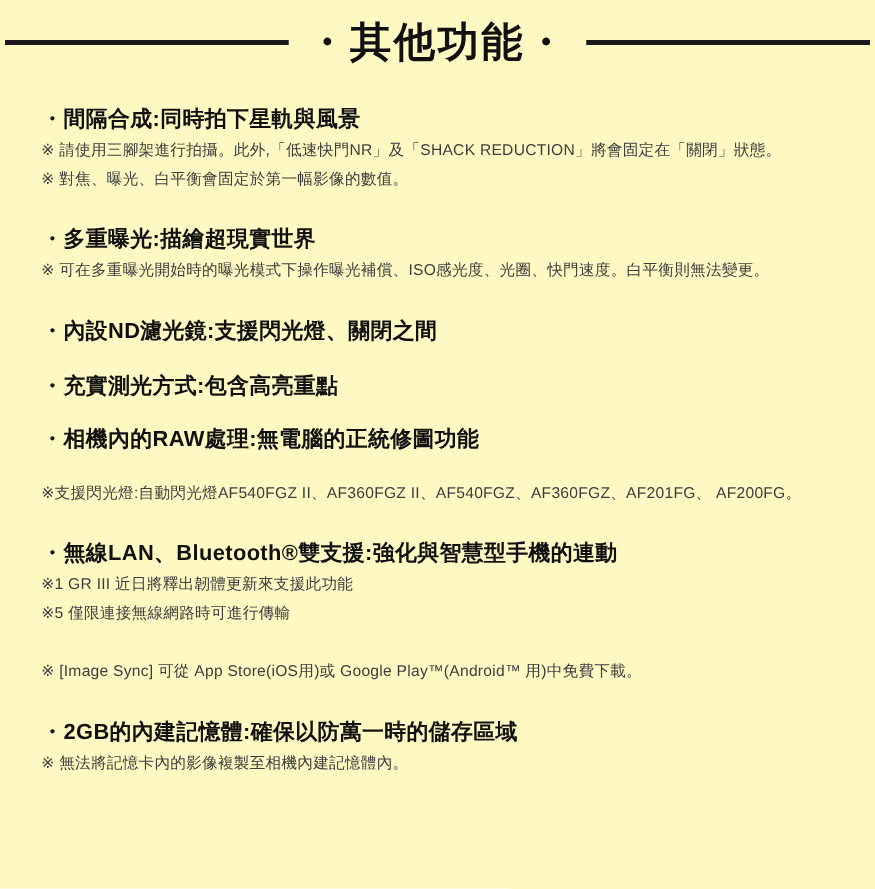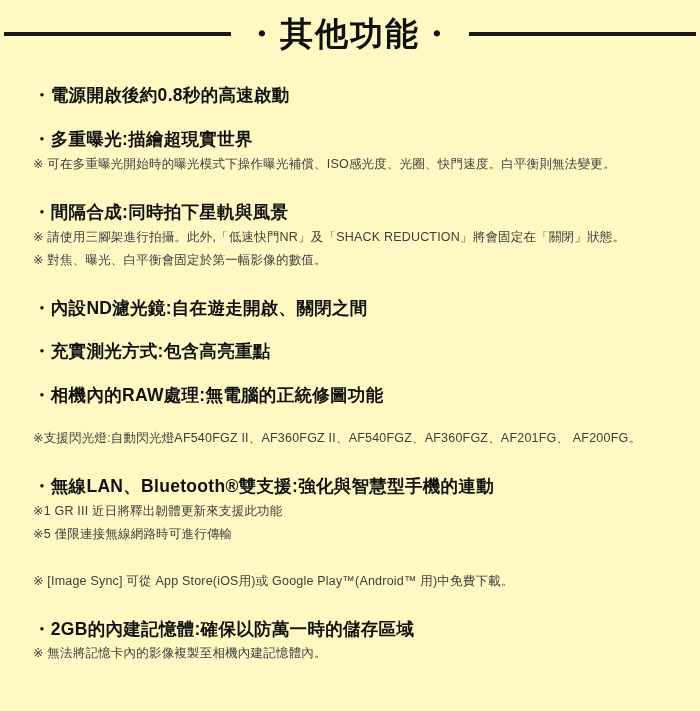--- a/index.html
+++ b/index.html
@@ -67,41 +67,38 @@
 <div class="page">
 
   <div class="title-row">
     <span class="rule"></span>
     <h1 class="title">・其他功能・</h1>
     <span class="rule"></span>
   </div>
 
   <div class="content">
 
-    <section class="feature">
-      <h2 class="heading">・電源開啟後約0.8秒的高速啟動</h2>
+
+    <section class="feature has-notes">
+      <h2 class="heading">・間隔合成:同時拍下星軌與風景</h2>
+      <div class="notes">
+        <p class="note">※ 請使用三腳架進行拍攝。此外,「低速快門NR」及「SHACK REDUCTION」將會固定在「關閉」狀態。</p>
+        <p class="note">※ 對焦、曝光、白平衡會固定於第一幅影像的數值。</p>
+      </div>
     </section>
 
     <section class="feature has-notes">
       <h2 class="heading">・多重曝光:描繪超現實世界</h2>
       <div class="notes">
         <p class="note">※ 可在多重曝光開始時的曝光模式下操作曝光補償、ISO感光度、光圈、快門速度。白平衡則無法變更。</p>
       </div>
     </section>
 
-    <section class="feature has-notes">
-      <h2 class="heading">・間隔合成:同時拍下星軌與風景</h2>
-      <div class="notes">
-        <p class="note">※ 請使用三腳架進行拍攝。此外,「低速快門NR」及「SHACK REDUCTION」將會固定在「關閉」狀態。</p>
-        <p class="note">※ 對焦、曝光、白平衡會固定於第一幅影像的數值。</p>
-      </div>
-    </section>
-
     <section class="feature">
-      <h2 class="heading">・內設ND濾光鏡:自在遊走開啟、關閉之間</h2>
+      <h2 class="heading">・內設ND濾光鏡:支援閃光燈、關閉之間</h2>
     </section>
 
     <section class="feature">
       <h2 class="heading">・充實測光方式:包含高亮重點</h2>
     </section>
 
     <section class="feature">
       <h2 class="heading">・相機內的RAW處理:無電腦的正統修圖功能</h2>
     </section>
 

